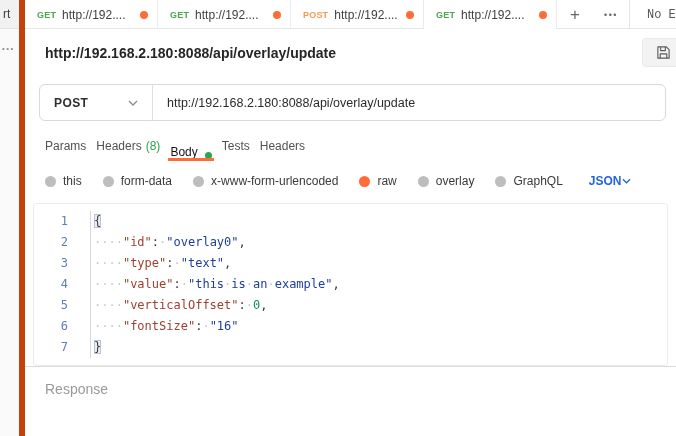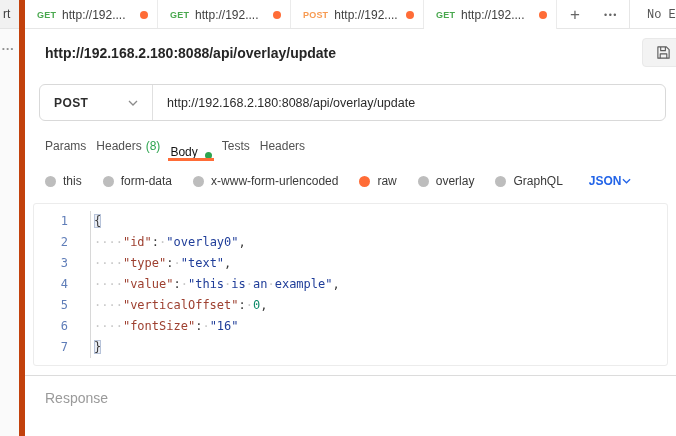--- a/index.html
+++ b/index.html
@@ -76,21 +76,21 @@
   .ln{width:56px;min-width:56px;padding-right:22px;box-sizing:border-box;text-align:right;color:#5f7db8;}
   .code{border-left:1px solid #d8d8d8;padding-left:3px;white-space:pre;}
   .tk-ws{color:#c8c8c8;}
   .tk-key{color:#9e4030;}
   .tk-str{color:#1f3d99;}
   .tk-num{color:#0e8a6a;}
   .tk-p{color:#3a3a3a;}
   .tk-brace{color:#3a3a3a;background:#e9edf5;box-shadow:inset 0 0 0 1px #b7c3d9;}
 
   
-  .response{margin-top:9px;border-top:1px solid #dcdcdc;flex:1;padding:13px 0 0 20px;background:#fff;}
+  .response{border-top:1px solid #dcdcdc;flex:1;padding:13px 0 0 20px;background:#fff;}
   .response-label{font-size:14px;color:#9a9a9a;}
 
   .chev{display:block;}
 </style>
 </head>
 <body>
 
 <div class="app">
 
   <div class="sliver">

